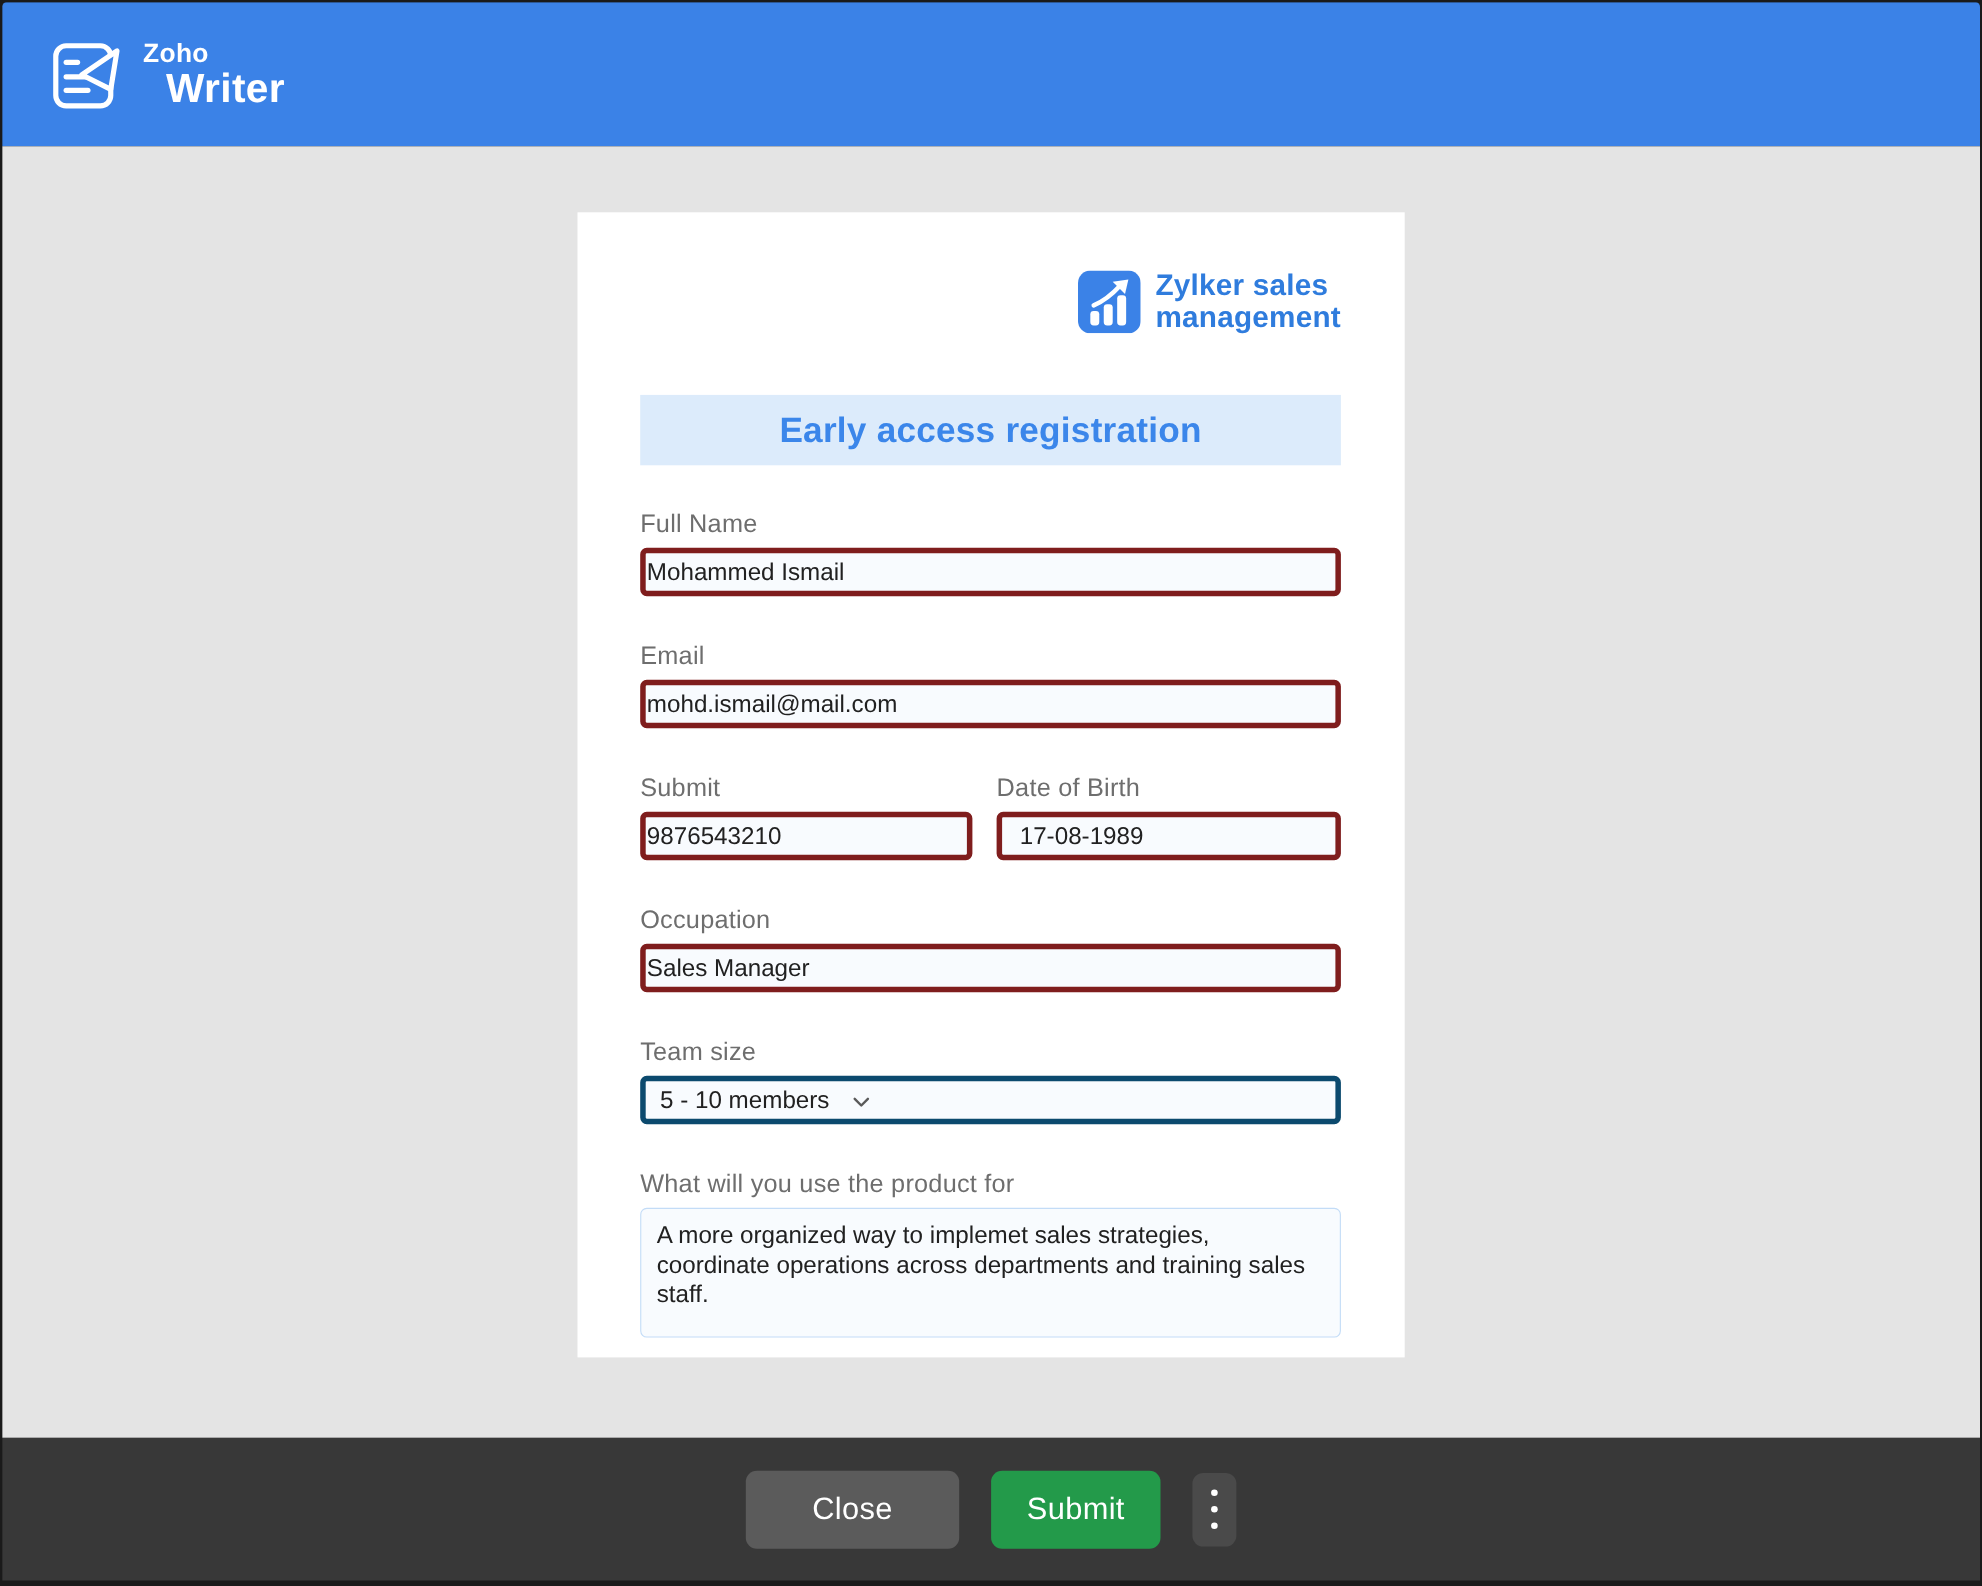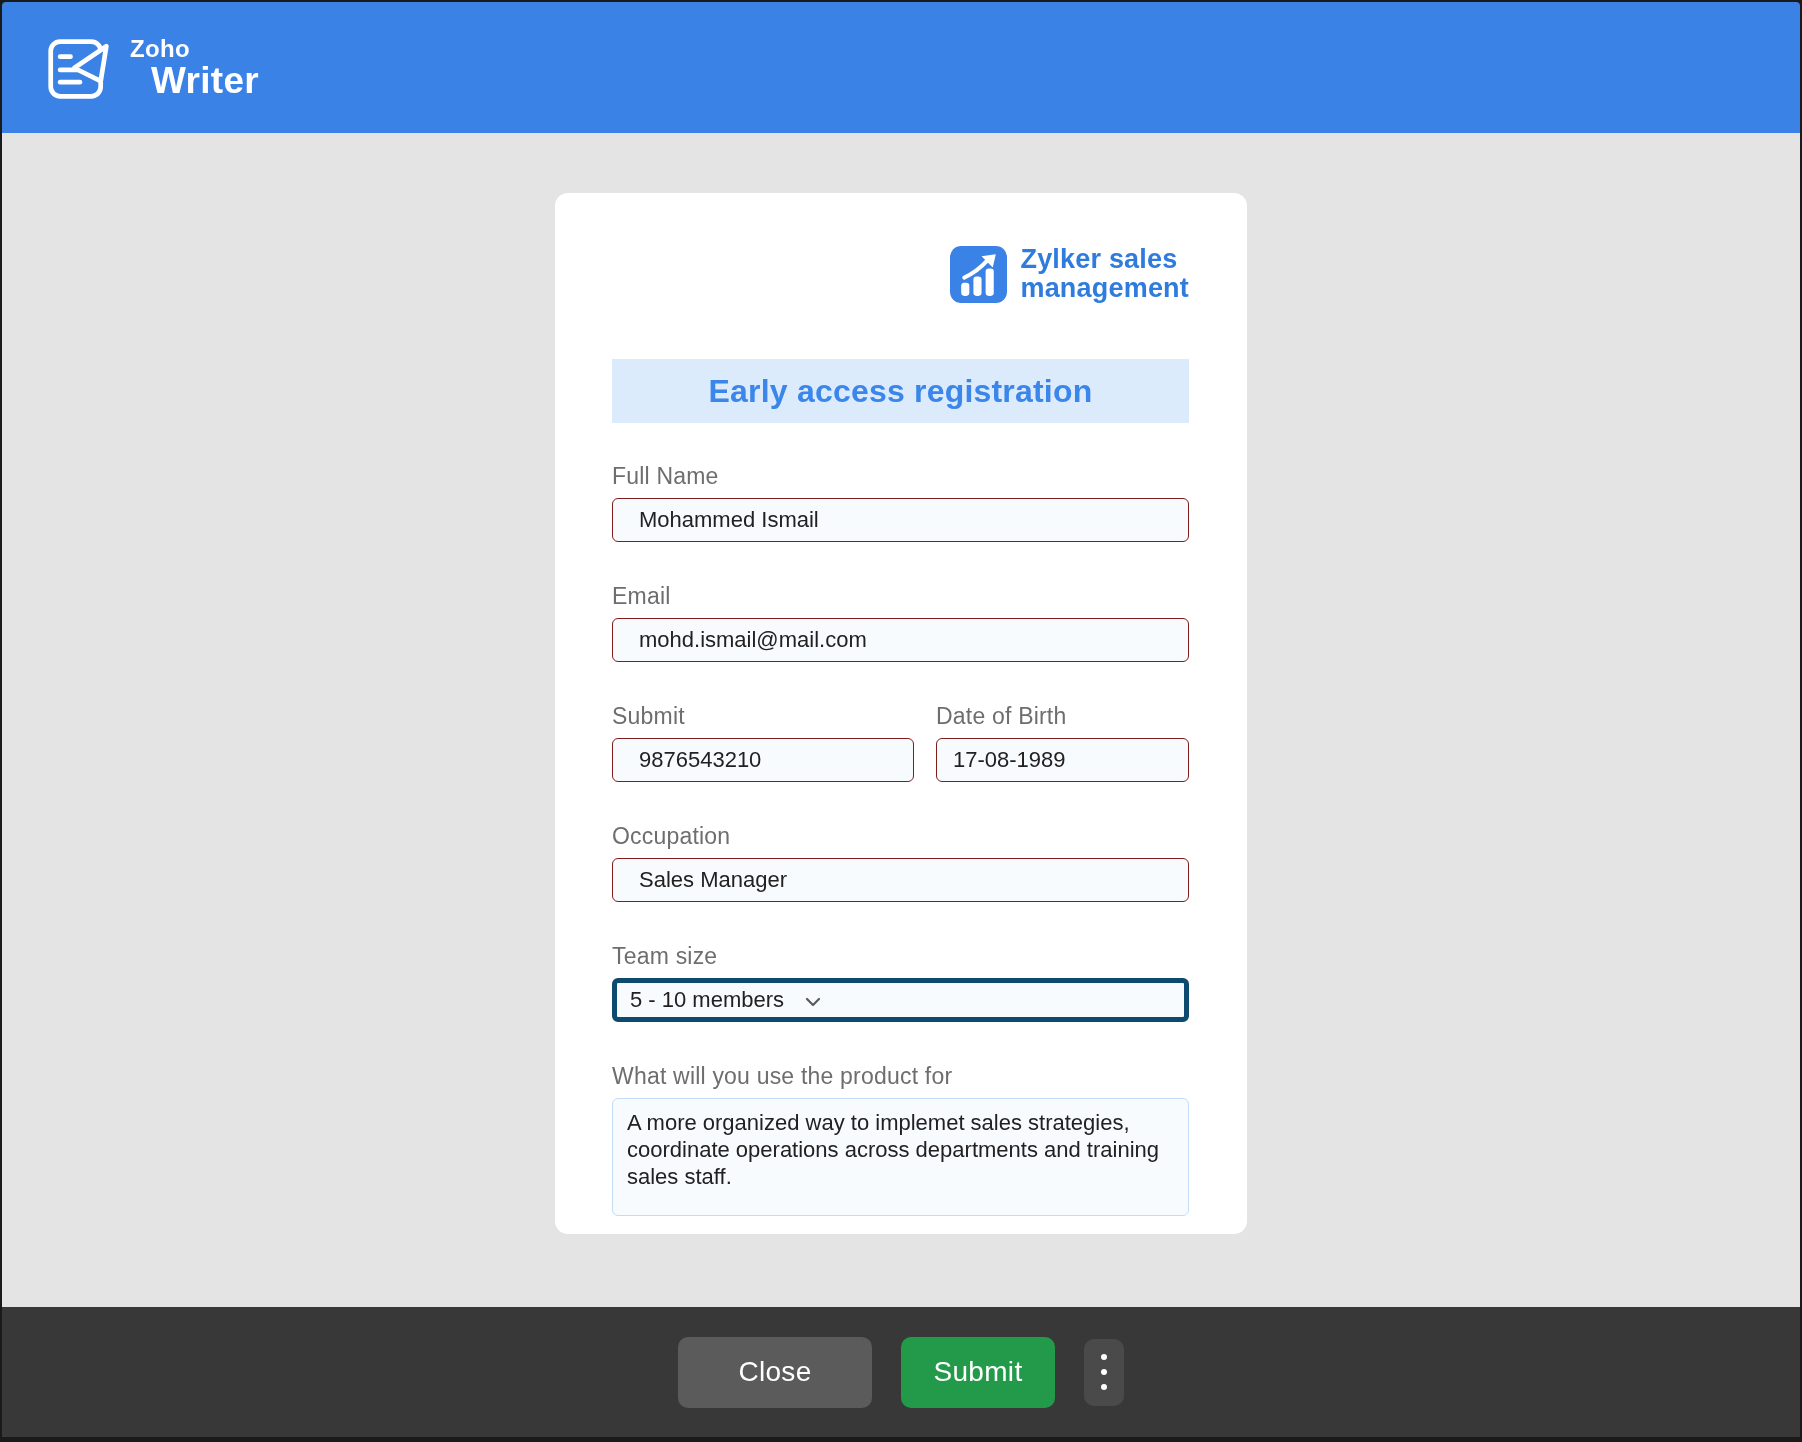--- a/index.html
+++ b/index.html
@@ -23,43 +23,42 @@
   .zw-text { color:#ffffff; display:flex; flex-direction:column; }
   .zw-small { font-size:24px; font-weight:700; line-height:26px; letter-spacing:0.3px; }
   .zw-large { font-size:37px; font-weight:700; line-height:38px; letter-spacing:0.3px;margin-left:21px; }
   
   .workarea {
     flex:1 1 auto; background:#e4e4e4; position:relative;
     display:flex; justify-content:center; align-items:flex-start;
   }
   
   .card {
-    width:692px; height:1041px; margin-top:60px; background:#ffffff;
+    width:752px; height:1041px; margin-top:60px; background:#ffffff;
     padding:52px 58px 51px 57px;
-    border-radius:13px;
   }
   .brand-row { display:flex; justify-content:flex-end; align-items:center; gap:13px; }
   .zy-icon { width:57px; height:57px; flex:0 0 auto; }
   .zy-text { font-size:27px; font-weight:700; line-height:29px; color:#2f7cdd; letter-spacing:0.2px; }
   .banner {
     margin-top:56px; height:64px; background:#dcebfb;
     display:flex; align-items:center; justify-content:center;
   }
   .banner-title { font-size:32px; font-weight:700; color:#3b86ea; letter-spacing:0.2px; }
   
   .group { margin-top:41px; }
   .group.first { margin-top:40px; }
   .label {
     display:block; font-size:23px; color:#6e6e6e; margin-bottom:8px; letter-spacing:0.2px;
   }
   .tin {
     width:100%; height:44px; background:#f8fbfe;
-    border:1px solid #7f1d1d; border-radius:6px;
+    border:5px solid #7f1d1d; border-radius:6px;
     font-family:"Liberation Sans","DejaVu Sans",sans-serif;
-    font-size:22px; color:#212121; padding:0 26px; outline:none;
+    font-size:22px; color:#212121; padding:0 1px; outline:none;
   }
   .two-col { display:flex; gap:22px; }
   .col-mobile { width:302px; flex:0 0 auto; }
   .col-dob { flex:1 1 auto; }
   .col-dob .tin { padding-left:16px; }
   .select {
     width:100%; height:44px; background:#f8fbfe;
     border:5px solid #0c4a6e; border-radius:6px;
     display:flex; align-items:center; padding:0 13px;
     font-size:22px; color:#212121; cursor:pointer;

